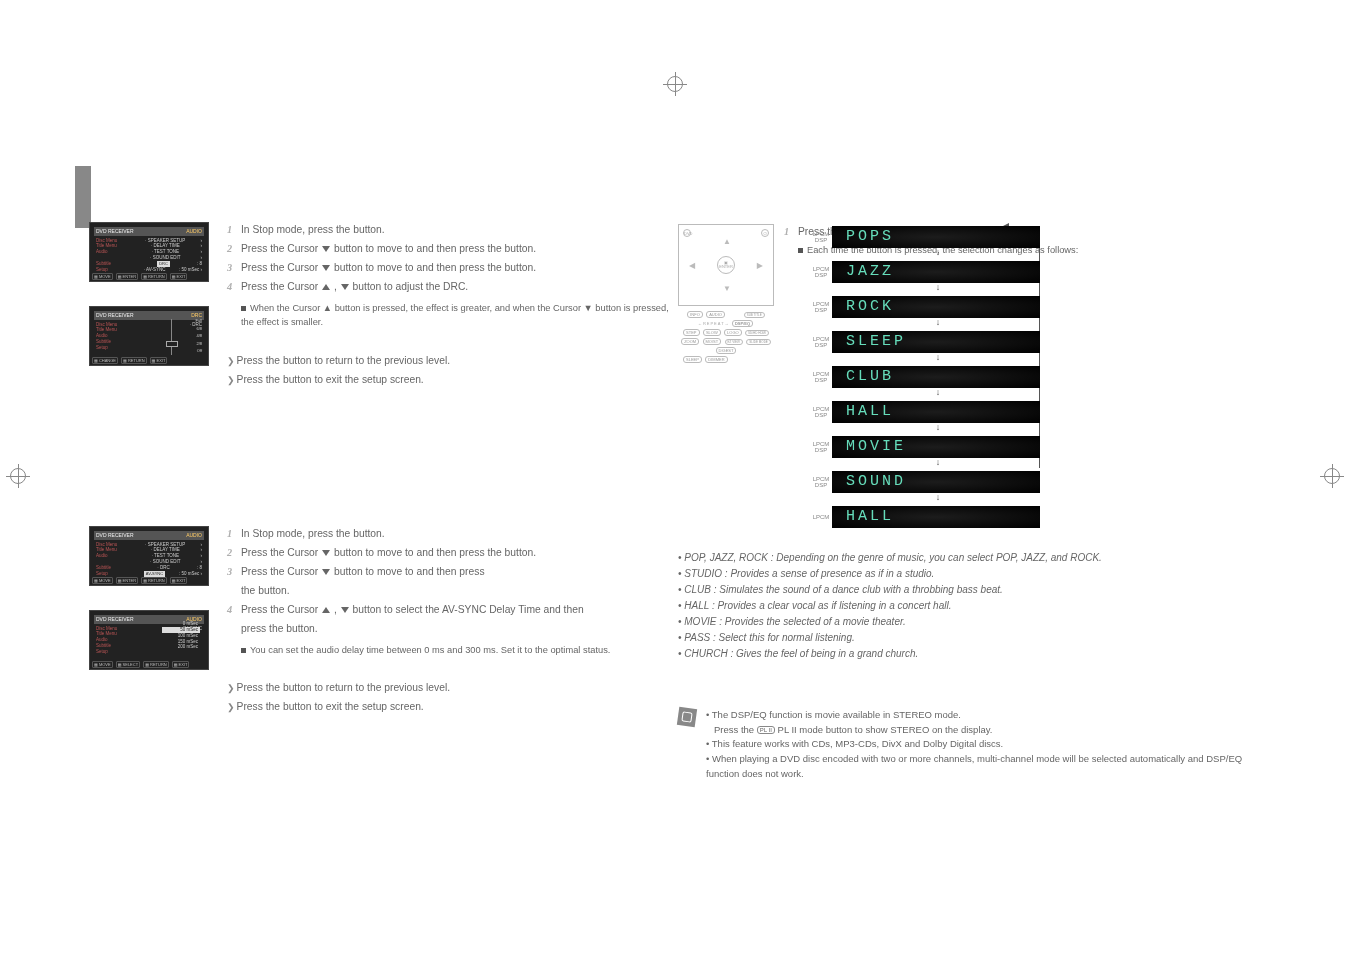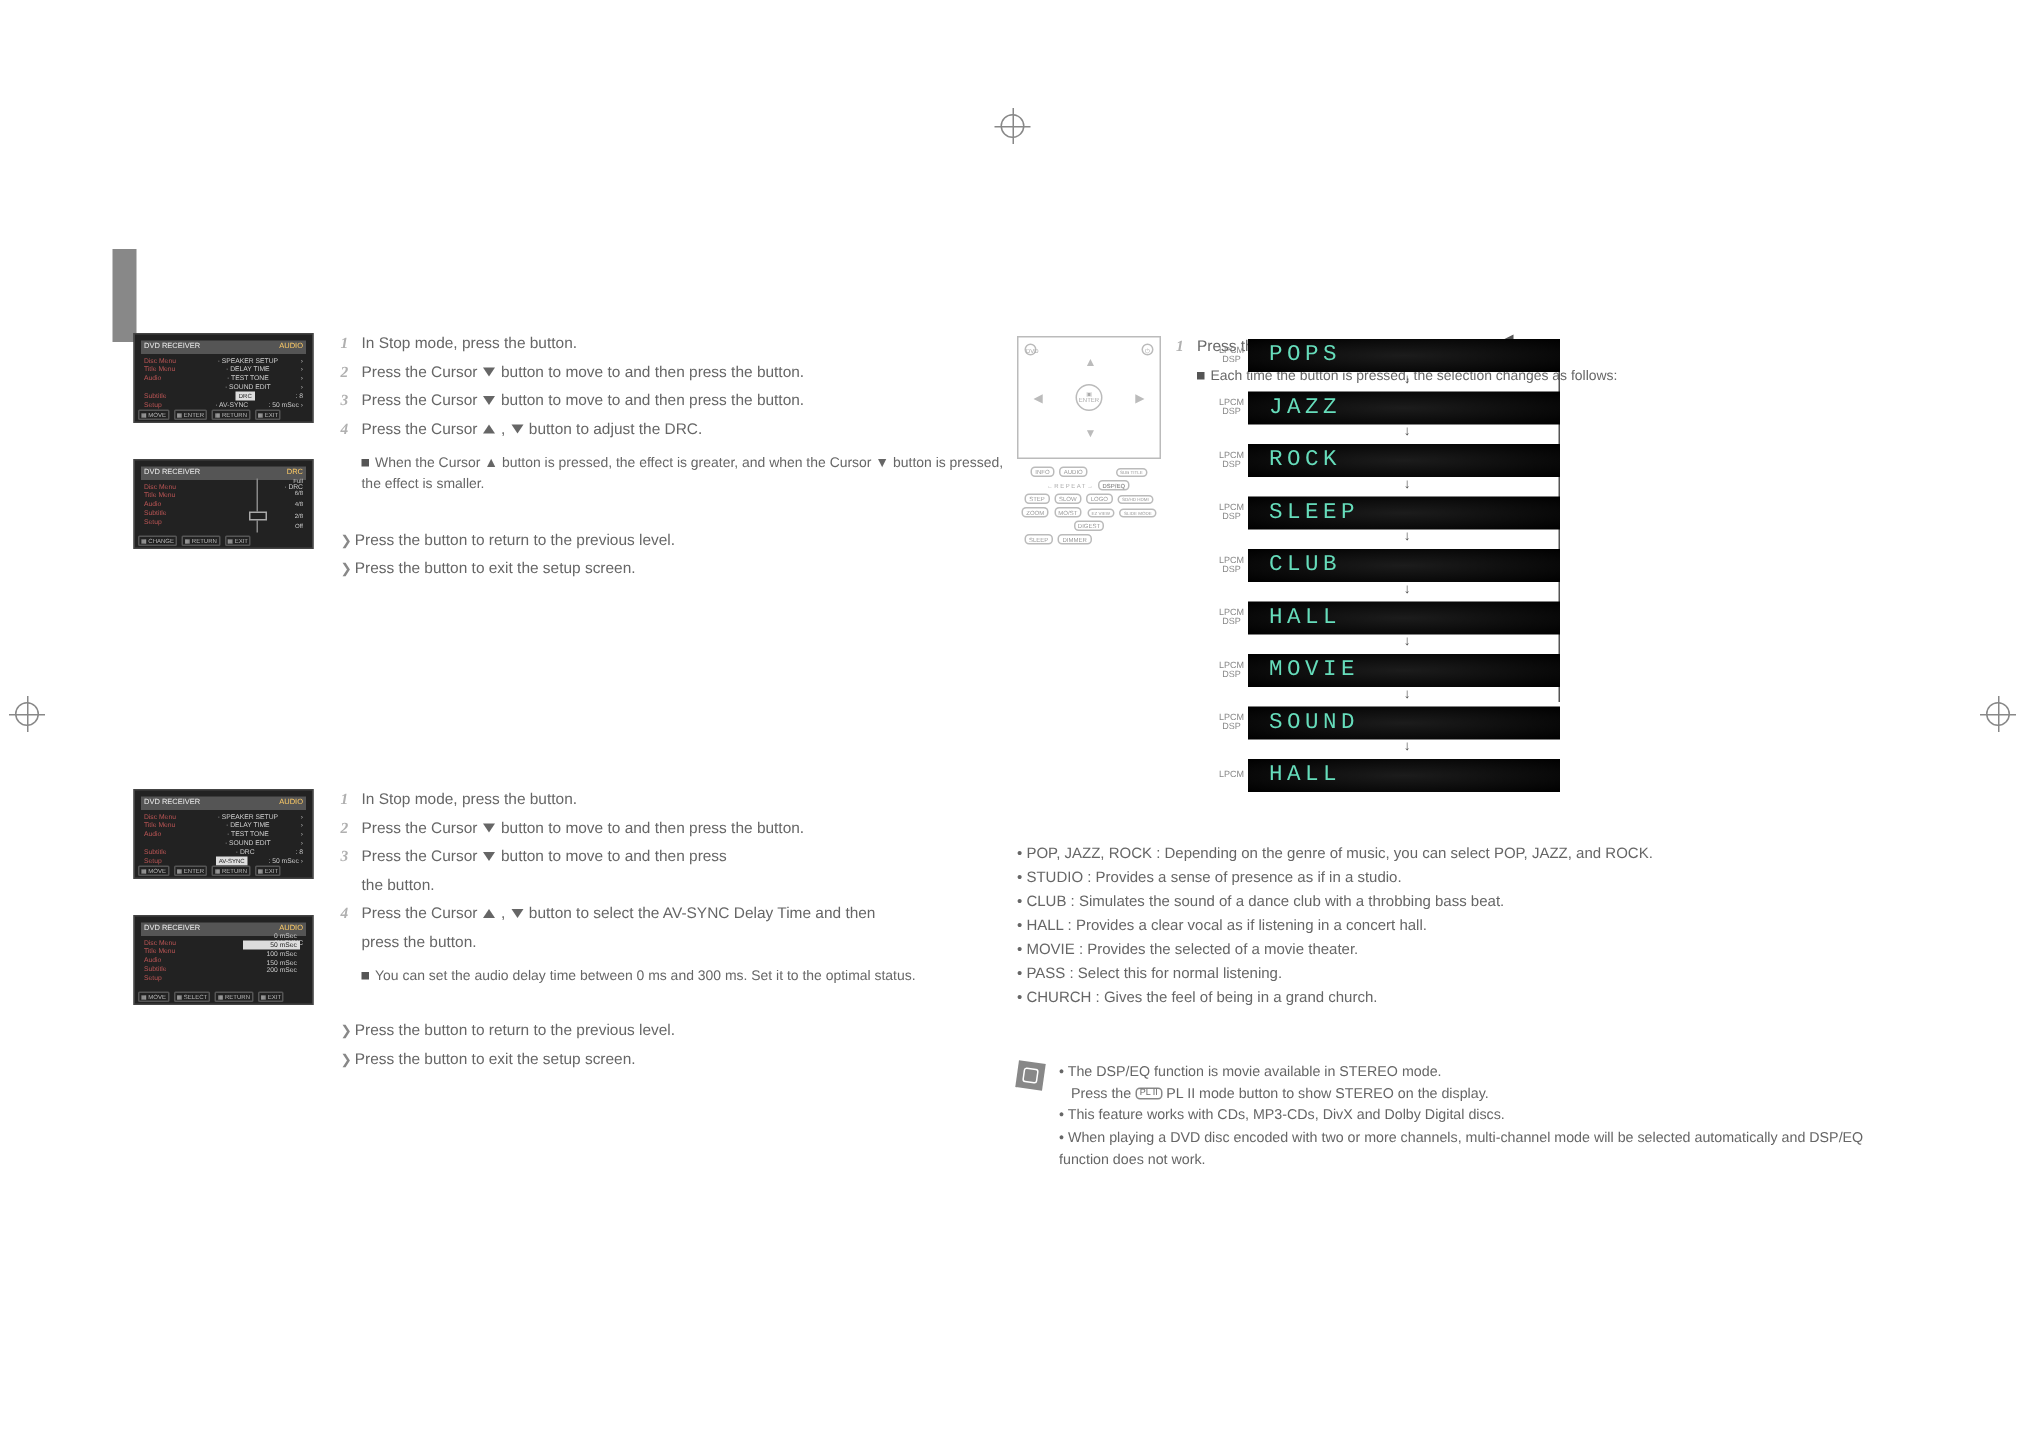--- a/index.html
+++ b/index.html
@@ -467,21 +467,21 @@
             <div class="dsp-badge">
               <span>LPCM</span>
               <span></span>
             </div>
             <div class="lcd pass">HALL</div>
           </div>
         </div>
     </div>
   </div>
 
-  <div class="desc-list" style="top:382px;">
+  <div class="desc-list" style="top:370px;font-style:italic;">
     <div>• <span>POP, JAZZ, ROCK : Depending on the genre of music, you can select POP, JAZZ, and ROCK.</span></div>
     <div>• <span>STUDIO : Provides a sense of presence as if in a studio.</span></div>
     <div>• <span>CLUB : Simulates the sound of a dance club with a throbbing bass beat.</span></div>
     <div>• <span>HALL : Provides a clear vocal as if listening in a concert hall.</span></div>
     <div>• <span>MOVIE : Provides the selected of a movie theater.</span></div>
     <div>• <span>PASS : Select this for normal listening.</span></div>
     <div>• <span>CHURCH : Gives the feel of being in a grand church.</span></div>
   </div>
 
   <div class="note-box" style="top:528px;">

